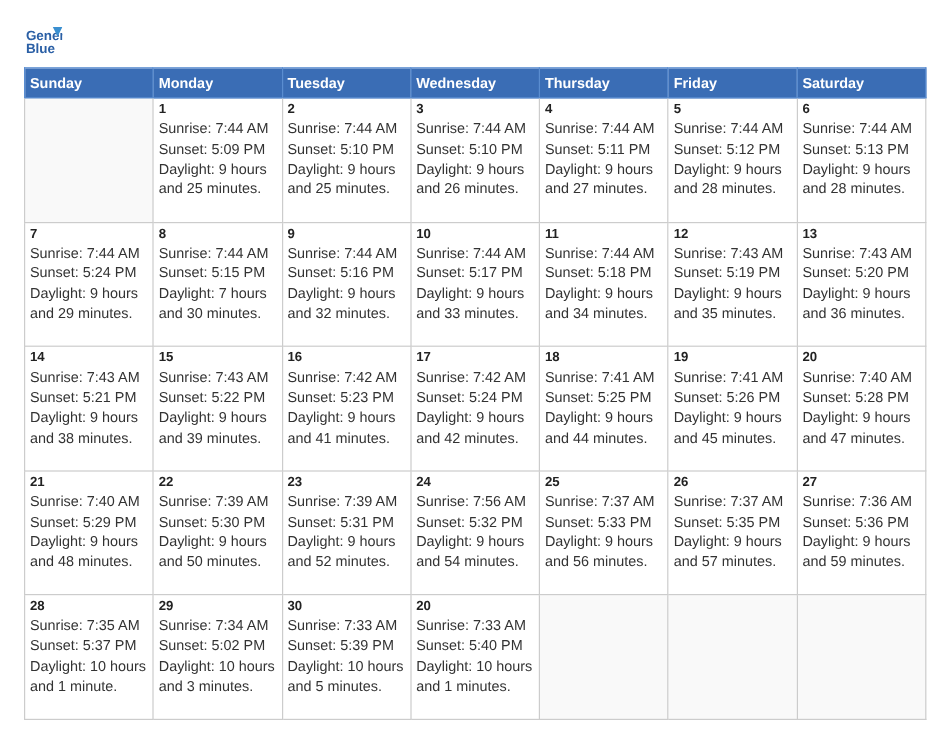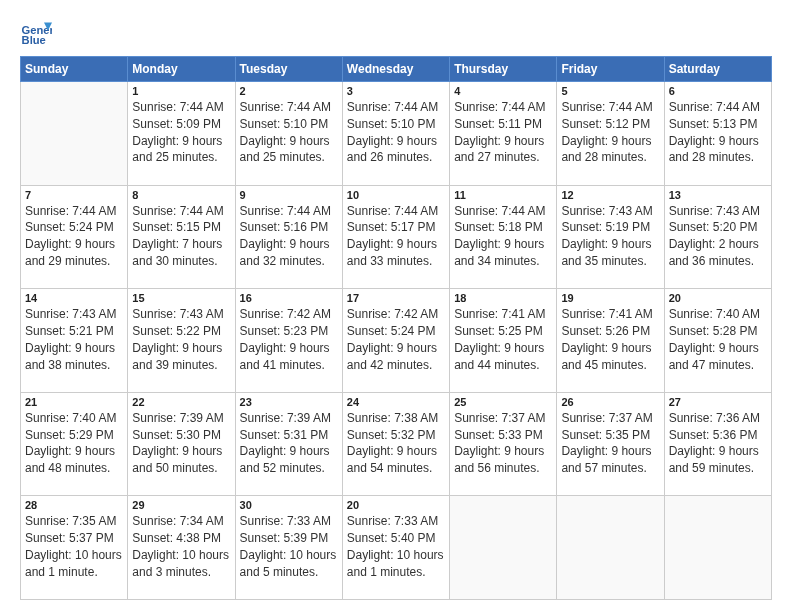--- a/index.html
+++ b/index.html
@@ -223,21 +223,21 @@
             <span>Sunrise: 7:43 AM</span><br>
             <span>Sunset: 5:19 PM</span><br>
             <span>Daylight: 9 hours and 35 minutes.</span>
           </div>
           </td>
           <td>
             <span class="day-number">13</span>
           <div class="cell-info">
             <span>Sunrise: 7:43 AM</span><br>
             <span>Sunset: 5:20 PM</span><br>
-            <span>Daylight: 2 hours and 36 minutes.</span>
+            <span>Daylight: 9 hours and 36 minutes.</span>
           </div>
           </td>
         </tr>
         <tr>
           <td>
             <span class="day-number">14</span>
           <div class="cell-info">
             <span>Sunrise: 7:43 AM</span><br>
             <span>Sunset: 5:21 PM</span><br>
             <span>Daylight: 9 hours and 38 minutes.</span>
@@ -313,21 +313,21 @@
             <span class="day-number">23</span>
           <div class="cell-info">
             <span>Sunrise: 7:39 AM</span><br>
             <span>Sunset: 5:31 PM</span><br>
             <span>Daylight: 9 hours and 52 minutes.</span>
           </div>
           </td>
           <td>
             <span class="day-number">24</span>
           <div class="cell-info">
-            <span>Sunrise: 7:38 AM</span><br>
+            <span>Sunrise: 7:56 AM</span><br>
             <span>Sunset: 5:32 PM</span><br>
             <span>Daylight: 9 hours and 54 minutes.</span>
           </div>
           </td>
           <td>
             <span class="day-number">25</span>
           <div class="cell-info">
             <span>Sunrise: 7:37 AM</span><br>
             <span>Sunset: 5:33 PM</span><br>
             <span>Daylight: 9 hours and 56 minutes.</span>
@@ -356,21 +356,21 @@
           <div class="cell-info">
             <span>Sunrise: 7:35 AM</span><br>
             <span>Sunset: 5:37 PM</span><br>
             <span>Daylight: 10 hours and 1 minute.</span>
           </div>
           </td>
           <td>
             <span class="day-number">29</span>
           <div class="cell-info">
             <span>Sunrise: 7:34 AM</span><br>
-            <span>Sunset: 4:38 PM</span><br>
+            <span>Sunset: 5:02 PM</span><br>
             <span>Daylight: 10 hours and 3 minutes.</span>
           </div>
           </td>
           <td>
             <span class="day-number">30</span>
           <div class="cell-info">
             <span>Sunrise: 7:33 AM</span><br>
             <span>Sunset: 5:39 PM</span><br>
             <span>Daylight: 10 hours and 5 minutes.</span>
           </div>

